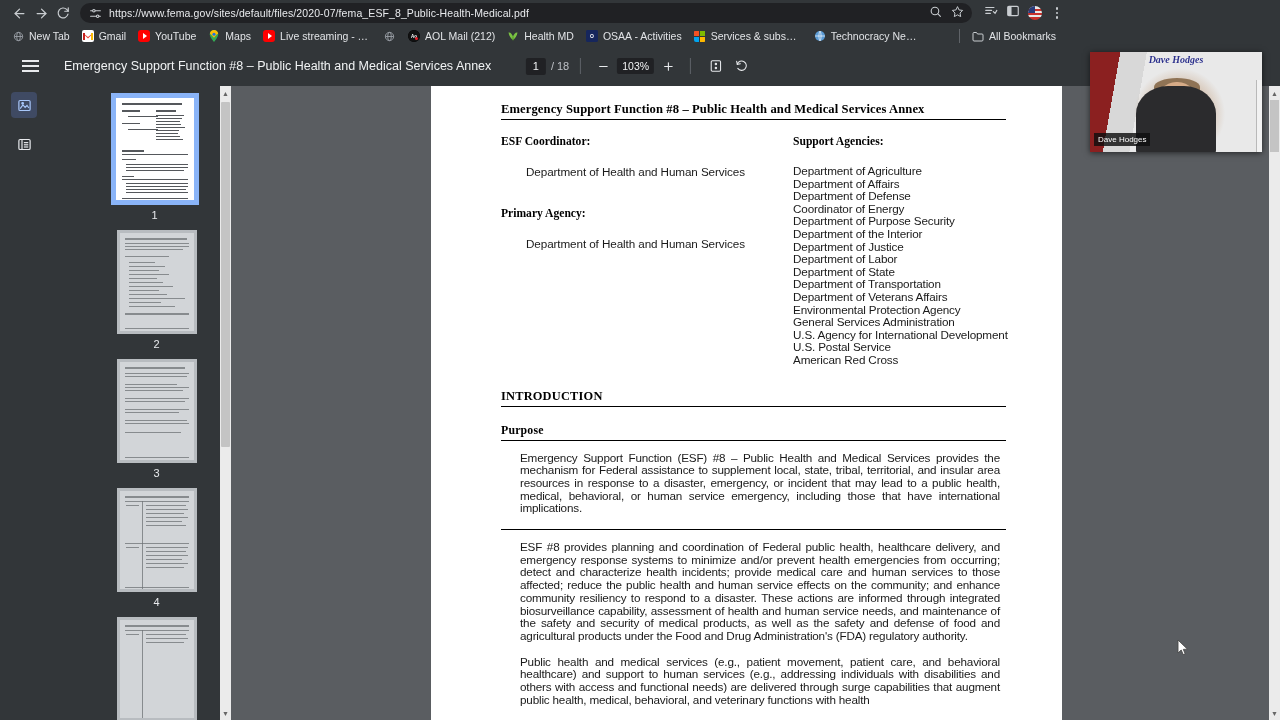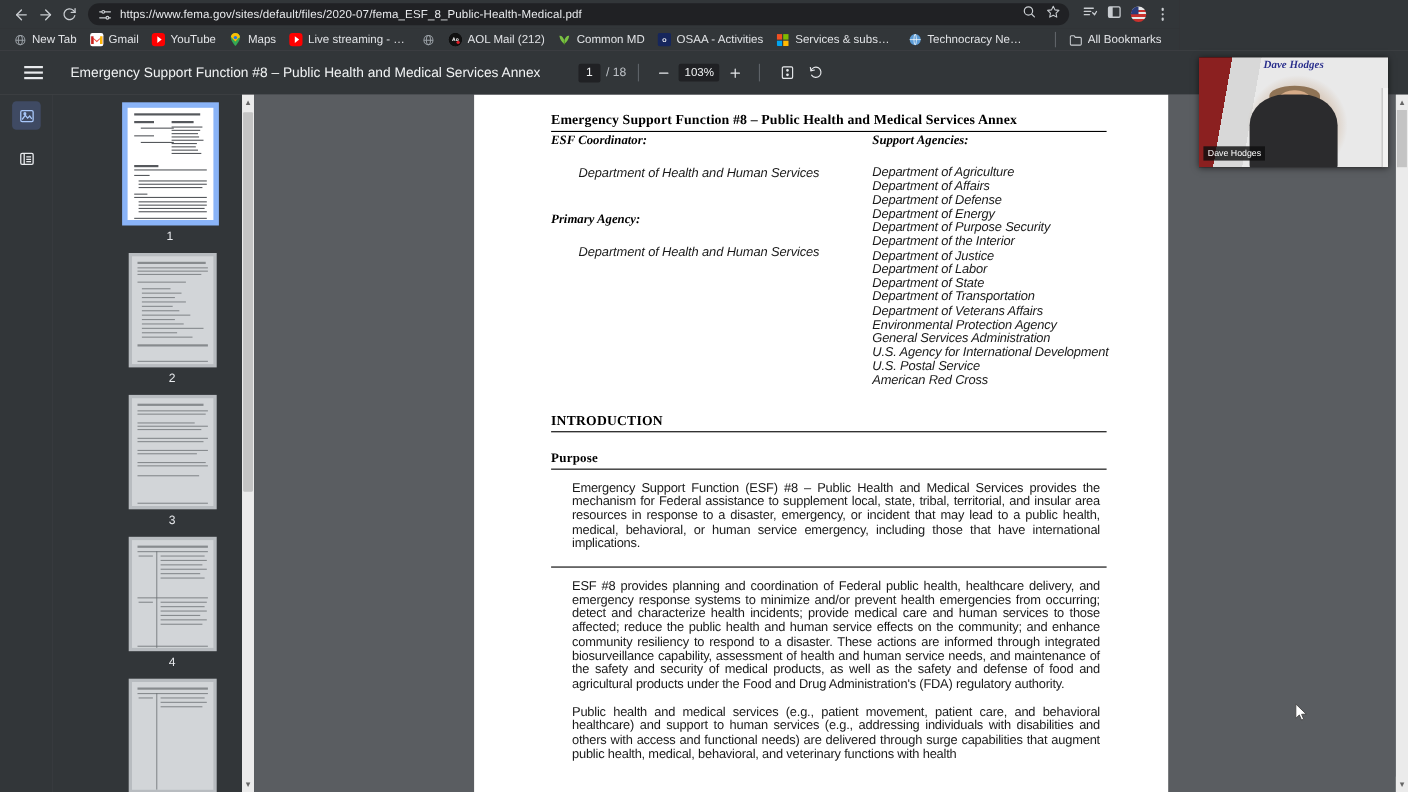--- a/index.html
+++ b/index.html
@@ -311,22 +311,21 @@
     color: #000;
     letter-spacing: .1px;
   }
   .rule {
     border-bottom: 1.3px solid #000;
     margin-top: 2px;
     margin-bottom: 0;
   }
   .cols {
     display: flex;
-    margin-top: 1px;
-    font-style: italic;
+    margin-top: 15px;
   }
   .col-left { width: 292px; flex: 0 0 auto; }
   .col-right { flex: 1 1 auto; }
   .doc-h3 {
     font-family: "Liberation Serif", serif;
     font-weight: bold;
     font-size: 11.6px;
     color: #000;
   }
   .agency {
@@ -605,21 +604,21 @@
       <span class="bookmark-label">AOL Mail (212)</span>
     </div>
 
     <div class="bookmark">
       <span class="bm-ico ico-gundry">
         <svg width="12" height="11" viewBox="0 0 24 22">
             <path d="M3 3 C7 2 10 6 12 11 C14 6 17 2 21 3 C20 10 16 15 12 18 C8 15 4 10 3 3 Z" fill="#7ac143"></path>
             <path d="M12 11 L12 19" stroke="#4a8c1f" stroke-width="1.6"></path>
           </svg>
       </span>
-      <span class="bookmark-label">Common MD</span>
+      <span class="bookmark-label">Health MD</span>
     </div>
 
     <div class="bookmark">
       <span class="bm-ico ico-osaa">
         <svg width="12" height="12" viewBox="0 0 24 24">
             <rect width="24" height="24" fill="#16265c"></rect>
             <text x="12" y="16" font-size="10" fill="#fff" text-anchor="middle" font-family="Liberation Sans, sans-serif" font-weight="bold">O</text>
           </svg>
       </span>
       <span class="bookmark-label">OSAA - Activities</span>
@@ -877,21 +876,21 @@
               <div class="gap-block"></div>
               <div class="doc-h3" style="margin-top:14px">Primary Agency:</div>
               <div class="agency">Department of Health and Human Services</div>
             </div>
             <div class="col-right">
               <div class="doc-h3">Support Agencies:</div>
               <ul class="agency-list">
                 <li>Department of Agriculture</li>
                 <li>Department of Affairs</li>
                 <li>Department of Defense</li>
-                <li>Department of Energy</li>
+                <li>Coordinator of Energy</li>
                 <li>Department of Purpose Security</li>
                 <li>Department of the Interior</li>
                 <li>Department of Justice</li>
                 <li>Department of Labor</li>
                 <li>Department of State</li>
                 <li>Department of Transportation</li>
                 <li>Department of Veterans Affairs</li>
                 <li>Environmental Protection Agency</li>
                 <li>General Services Administration</li>
                 <li>U.S. Agency for International Development</li>

